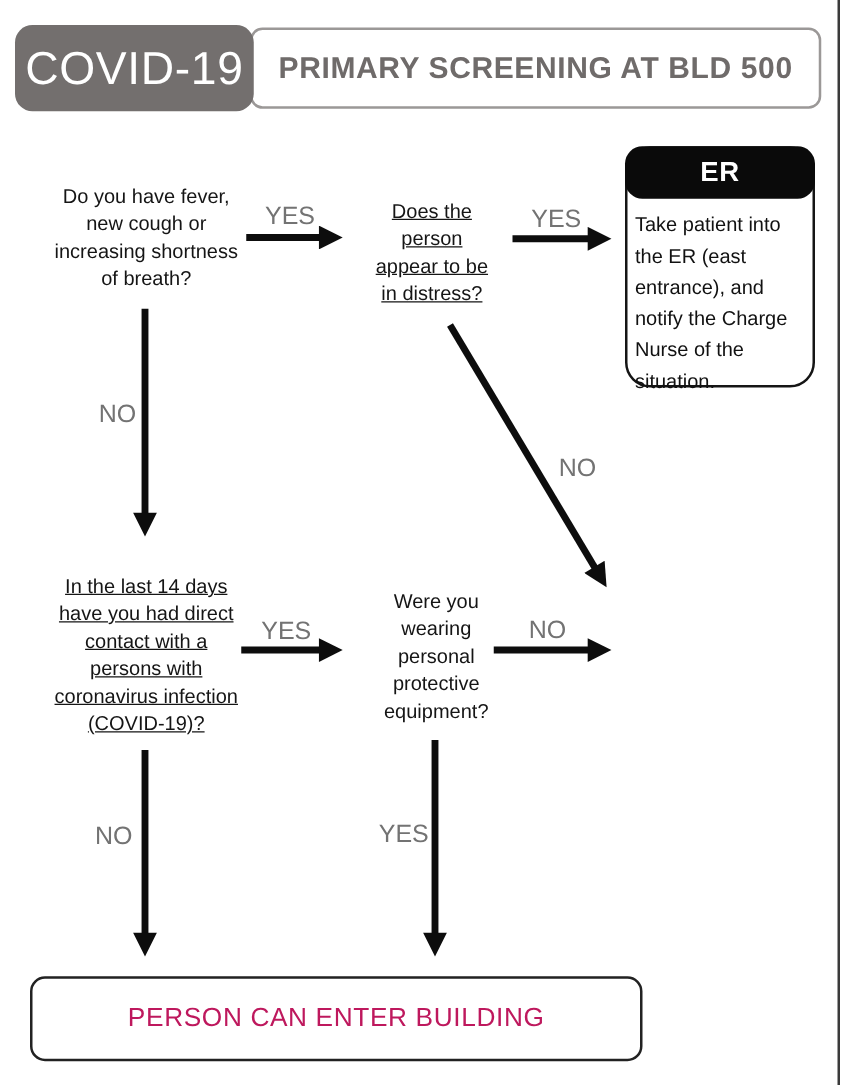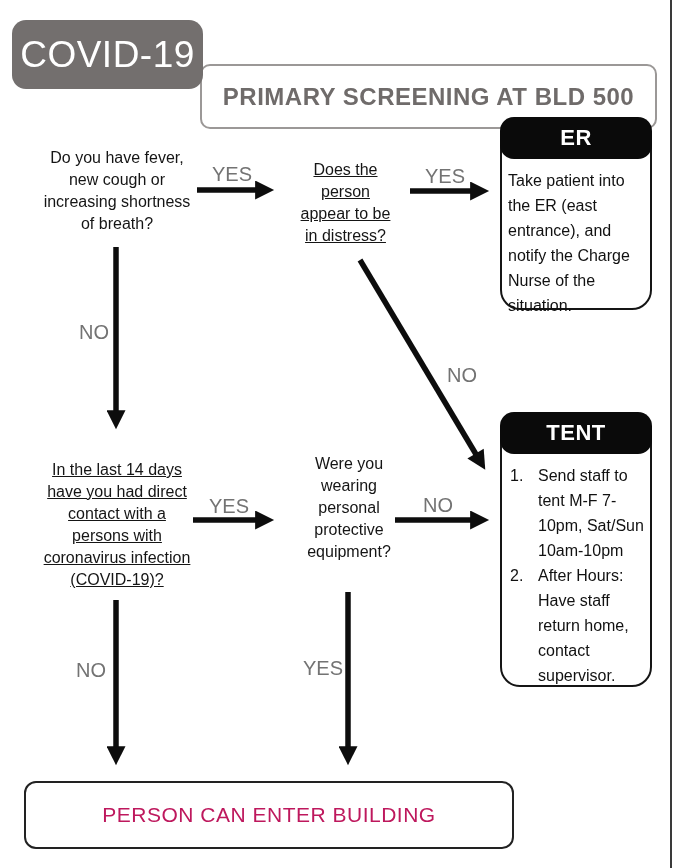--- a/index.html
+++ b/index.html
@@ -6,35 +6,35 @@
   #page{
     position:relative;width:676px;height:868px;background:#ffffff;overflow:hidden;
     font-family:"Liberation Sans", sans-serif;color:#111;
   }
   .abs{position:absolute;}
   
   #title-box{
     left:200px;top:22px;width:457px;height:65px;background:#fff;
     border:2px solid #9b9897;border-radius:10px;box-sizing:border-box;
     display:flex;align-items:center;justify-content:center;
-    font-weight:bold;font-size:24px;color:#6f6b6a;letter-spacing:.5px;margin-top:42px;
+    font-weight:bold;font-size:24px;color:#6f6b6a;letter-spacing:.5px;
   }
   #covid-badge{
     left:12px;top:20px;width:191px;height:69px;background:#736f6e;
     border-radius:14px;display:flex;align-items:center;justify-content:center;
     font-weight:normal;font-size:37px;color:#ffffff;letter-spacing:.5px;
   }
   
   .question{
     text-align:center;font-size:16px;line-height:22px;white-space:pre-line;color:#151515;
   }
   #q1{left:27px;top:147px;width:180px;}
   #q2{left:283px;top:159px;width:125px;text-decoration:underline;}
   #q3{left:25px;top:459px;width:184px;text-decoration:underline;}
-  #q4{left:289px;top:453px;width:120px;}
+  #q4{left:289px;top:471px;width:120px;}
   
   .branch-label{
     font-size:20px;color:#737373;transform:translate(-50%,-50%);white-space:nowrap;
   }
   
   .outcome-card{
     width:152px;border:2px solid #151515;border-radius:20px;background:#fff;
     box-sizing:border-box;
   }
   #er-box{left:500px;top:117px;height:193px;}
@@ -133,37 +133,17 @@
   <div class="abs outcome-card" id="er-box">
     <div class="card-header">ER</div>
     <div class="card-body">Take patient into
 the ER (east
 entrance), and
 notify the Charge
 Nurse of the
 situation.</div>
   </div>
 
-  <div class="abs outcome-card" id="tent-box">
-    <div class="card-header">TENT</div>
-    <div class="tent-list">
-      <div class="tent-item">
-        <div class="tent-num">1.</div>
-        <div class="tent-text">Send staff to
-tent M-F 7-
-10pm, Sat/Sun
-10am-10pm</div>
-      </div>
-      <div class="tent-item">
-        <div class="tent-num">2.</div>
-        <div class="tent-text">After Hours:
-Have staff
-return home,
-contact
-supervisor.</div>
-      </div>
-    </div>
-  </div>
 
   <div class="abs" id="enter-box">PERSON CAN ENTER BUILDING</div>
 
   <div class="abs" id="page-edge-line"></div>
 </div>
 
 </body></html>

